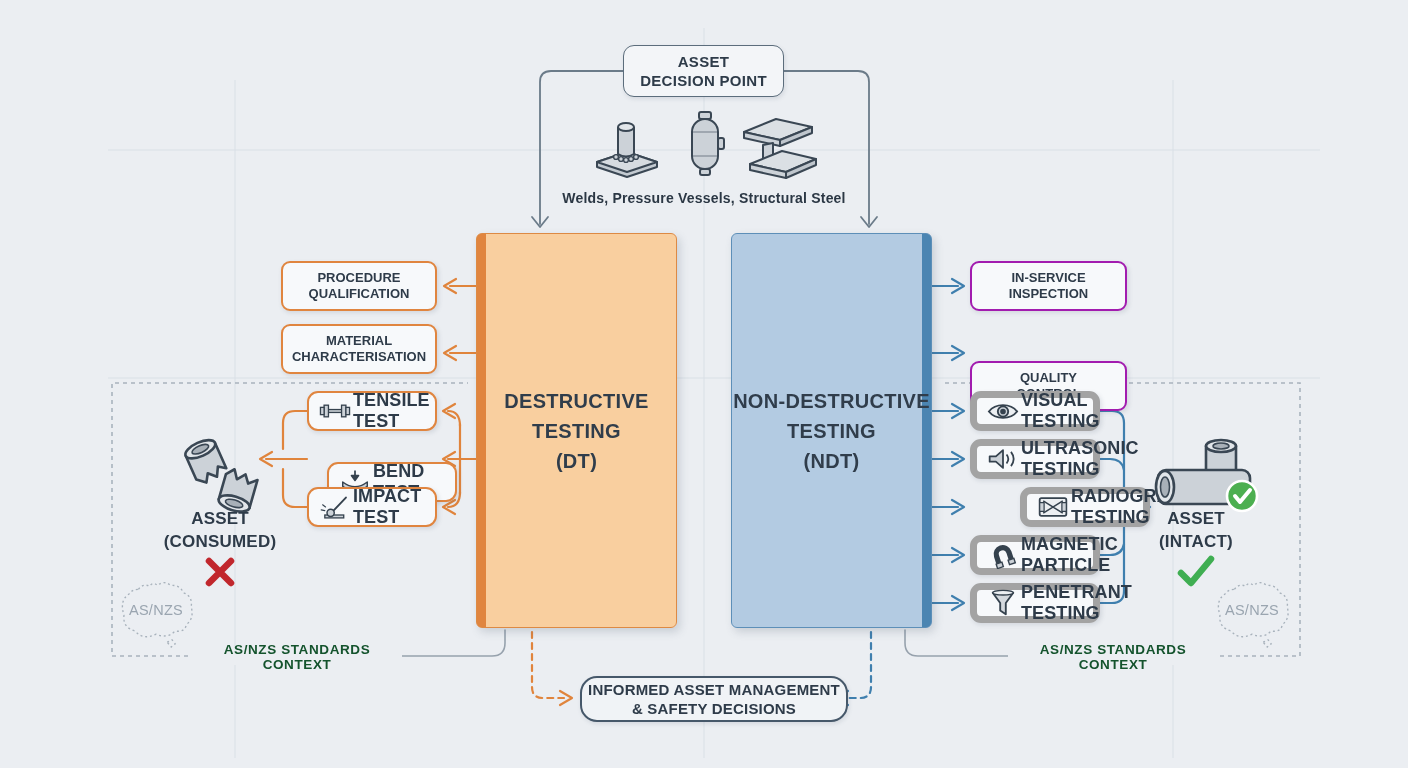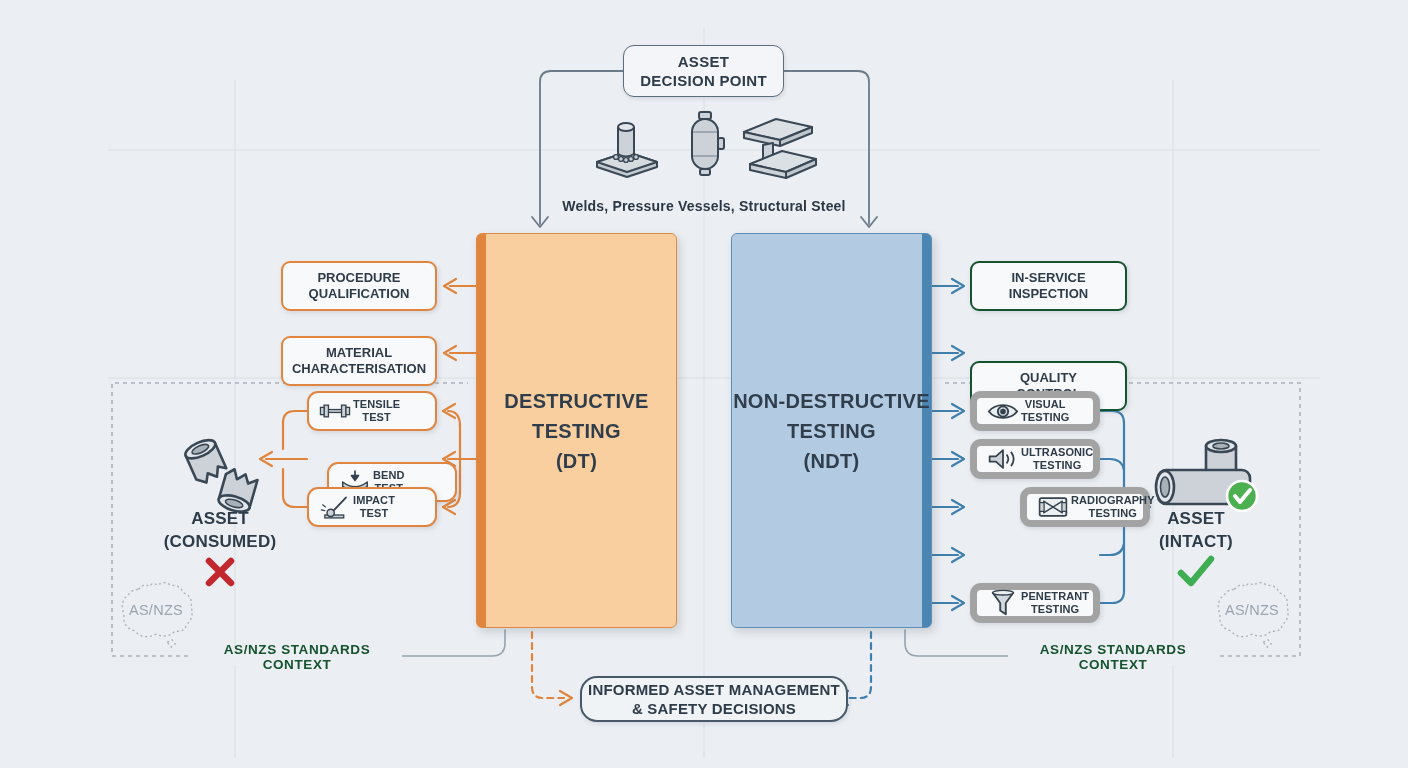--- a/index.html
+++ b/index.html
@@ -11,27 +11,27 @@
   .decision{width:161px;height:52px;background:#f3f5f8;border:1.6px solid #5c6d7c;border-radius:11px;
         font-size:15px;line-height:1.3;letter-spacing:.3px;box-shadow:1px 2px 4px rgba(80,95,115,.14);}
   .caption{width:400px;font-size:14px;letter-spacing:.2px;color:#2b3744;}
   .block{width:201px;height:395px;border-radius:6px;font-size:20px;line-height:1.5;letter-spacing:.3px;
         box-shadow:3px 4px 9px rgba(80,95,115,.22);color:#303d4b;}
   .block.dt{background:linear-gradient(90deg,#e0853f 0 9px,#f9cf9f 9px);border:1px solid #dd8a44;}
   .block.ndt{background:linear-gradient(270deg,#4b85b2 0 9px,#b3cbe2 9px);border:1px solid #5d8fb8;}
   .sbox{width:156px;height:50px;background:#f7f9fb;border-radius:9px;font-size:13px;line-height:1.25;
         box-shadow:1.5px 2px 4px rgba(80,95,115,.15);}
   .sbox.o{border:2px solid #e0853f;}
-  .sbox.b{border:2px solid #14532d;width:157px;}
+  .sbox.b{border:2px solid #a21caf;width:157px;}
   .tbox{width:130px;height:40px;background:#f7f9fb;border-radius:11px;justify-content:flex-start;
         padding:0 4px 0 8px;box-shadow:1.5px 2px 4px rgba(80,95,115,.15);}
   .tbox.o{border:2px solid #e0853f;}
   .tbox.b{border:7px solid #a3a3a3;}
   .ticon{display:flex;align-items:center;justify-content:center;width:36px;flex:0 0 36px;}
-  .tlabel{font-size:11px;line-height:1.15;text-align:center;white-space:pre-line;letter-spacing:.1px;}
+  .tlabel{font-size:18px;line-height:1.15;text-align:left;white-space:pre-line;letter-spacing:.1px;}
   .bottom-box{width:268px;height:46px;background:#f0f3f6;border:2px solid #46586a;border-radius:17px;
         font-size:15px;line-height:1.3;letter-spacing:.2px;box-shadow:1px 2px 4px rgba(80,95,115,.14);}
   .outcome-label{width:150px;font-size:17px;line-height:1.35;letter-spacing:.2px;}
   .std-label{width:210px;font-size:13.5px;font-weight:700;letter-spacing:.6px;color:#14532d;background:#ebeef2;}
   .badge{width:80px;height:74px;}
   .badge span{position:absolute;left:0;right:0;top:32%;text-align:center;font-size:14.5px;font-weight:400;
         color:#9aa5b0;letter-spacing:.3px;}
   .icon-abs{position:absolute;z-index:2;display:flex;align-items:center;justify-content:center;}
 </style>
 </head>
@@ -148,36 +148,36 @@
     <svg width="80" height="70" viewBox="0 0 80 70" fill="#ccd2d8" stroke="#3a4754" stroke-width="2" stroke-linejoin="round">
       <polygon points="6,20 38,7 74,15 42,28" fill="#dbe0e4"></polygon>
       <polygon points="6,20 6,26 42,34 42,28"></polygon>
       <polygon points="42,28 74,15 74,21 42,34" fill="#bfc6cd"></polygon>
       <polygon points="25,33 35,31 35,49 25,51"></polygon>
       <polygon points="12,52 44,39 78,47 48,60" fill="#dbe0e4"></polygon>
       <polygon points="12,52 12,58 48,66 48,60"></polygon>
       <polygon points="48,60 78,47 78,53 48,66" fill="#bfc6cd"></polygon>
     </svg>
   </div>
-  <div class="node caption" style="left:504px;top:198px;">Welds, Pressure Vessels, Structural Steel</div>
+  <div class="node caption" style="left:504px;top:190px;">Welds, Pressure Vessels, Structural Steel</div>
 
   <div class="node block dt" style="left:476px;top:233px;">
     <span>DESTRUCTIVE
 TESTING
 (DT)</span>
   </div>
   <div class="node block ndt" style="left:731px;top:233px;">
     <span>NON-DESTRUCTIVE
 TESTING
 (NDT)</span>
   </div>
 
   <div class="node sbox o" style="left:281px;top:261px;">PROCEDURE
 QUALIFICATION</div>
-  <div class="node sbox o" style="left:281px;top:336px;text-align:center;">MATERIAL
+  <div class="node sbox o" style="left:281px;top:324px;text-align:center;">MATERIAL
 CHARACTERISATION</div>
 
   <div class="node tbox o" style="left:307px;top:391px;">
     <span class="ticon">
       <svg width="32" height="22" viewBox="0 0 44 30" fill="#ccd2d8" stroke="#35424e" stroke-width="1.8">
         <rect x="10" y="13" width="24" height="4"></rect>
           <rect x="7" y="7" width="6" height="16"></rect>
         <rect x="31" y="7" width="6" height="16"></rect>
           <rect x="2" y="10" width="5" height="10"></rect>
         <rect x="37" y="10" width="5" height="10"></rect>
@@ -241,20 +241,33 @@
     <span class="ticon">
       <svg width="32" height="24" viewBox="0 0 36 26" fill="none" stroke="#35424e" stroke-width="2" stroke-linejoin="round">
         <rect x="3" y="3" width="30" height="20" rx="2" fill="#eceff2"></rect>
         <rect x="3" y="8" width="5" height="10" fill="#ccd2d8" stroke-width="1.4"></rect>
         <rect x="28" y="8" width="5" height="10" fill="#ccd2d8" stroke-width="1.4"></rect>
         <path d="M7 6 L29 20 M29 6 L7 20" stroke-width="1.7"></path>
       </svg>
     </span>
     <span class="tlabel">RADIOGRAPHY
 TESTING</span>
+  </div>
+  <div class="node tbox b" style="left:970px;top:535px;">
+    <span class="ticon">
+      <svg width="30" height="27" viewBox="0 0 32 29" fill="none" stroke="#35424e">
+        <g transform="rotate(-18 16 14)">
+          <path d="M9 24 V13 A7 7 0 0 1 23 13 V24" stroke-width="5.6"></path>
+          <rect x="6" y="21" width="6.5" height="5" fill="#ccd2d8" stroke-width="1.5"></rect>
+          <rect x="19.5" y="21" width="6.5" height="5" fill="#ccd2d8" stroke-width="1.5"></rect>
+        </g>
+      </svg>
+    </span>
+    <span class="tlabel">MAGNETIC
+PARTICLE</span>
   </div>
   <div class="node tbox b" style="left:970px;top:583px;">
     <span class="ticon">
       <svg width="28" height="28" viewBox="0 0 30 30" fill="none" stroke="#35424e" stroke-width="2" stroke-linejoin="round">
         <path d="M4 4 H26 L18 15 V27 L12 23 V15 Z" fill="#d4d9de"></path>
         <ellipse cx="15" cy="4" rx="11" ry="2.5" fill="#eceff2" stroke-width="1.5"></ellipse>
       </svg>
     </span>
     <span class="tlabel">PENETRANT
 TESTING</span>

